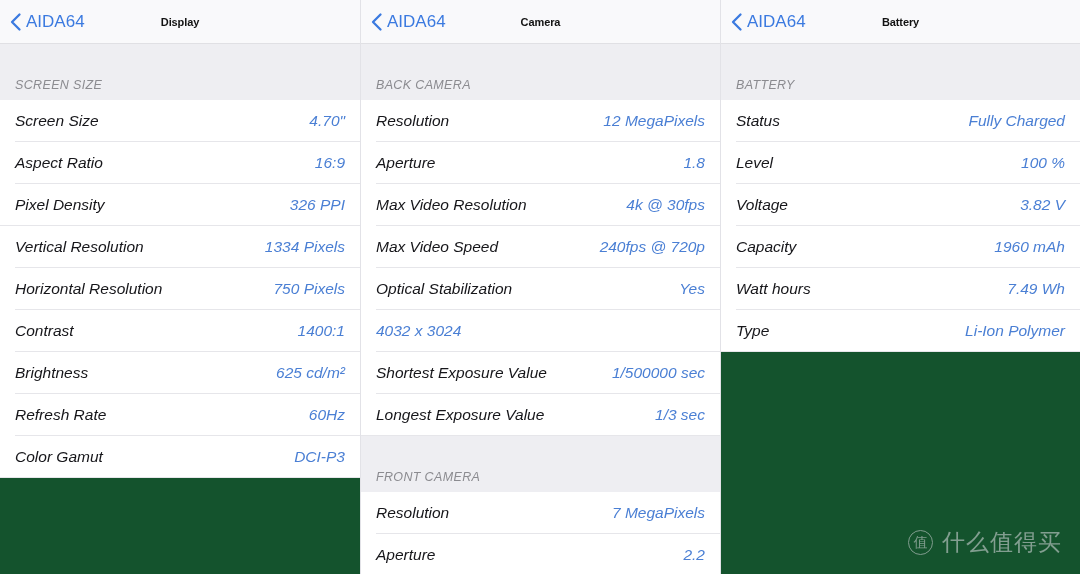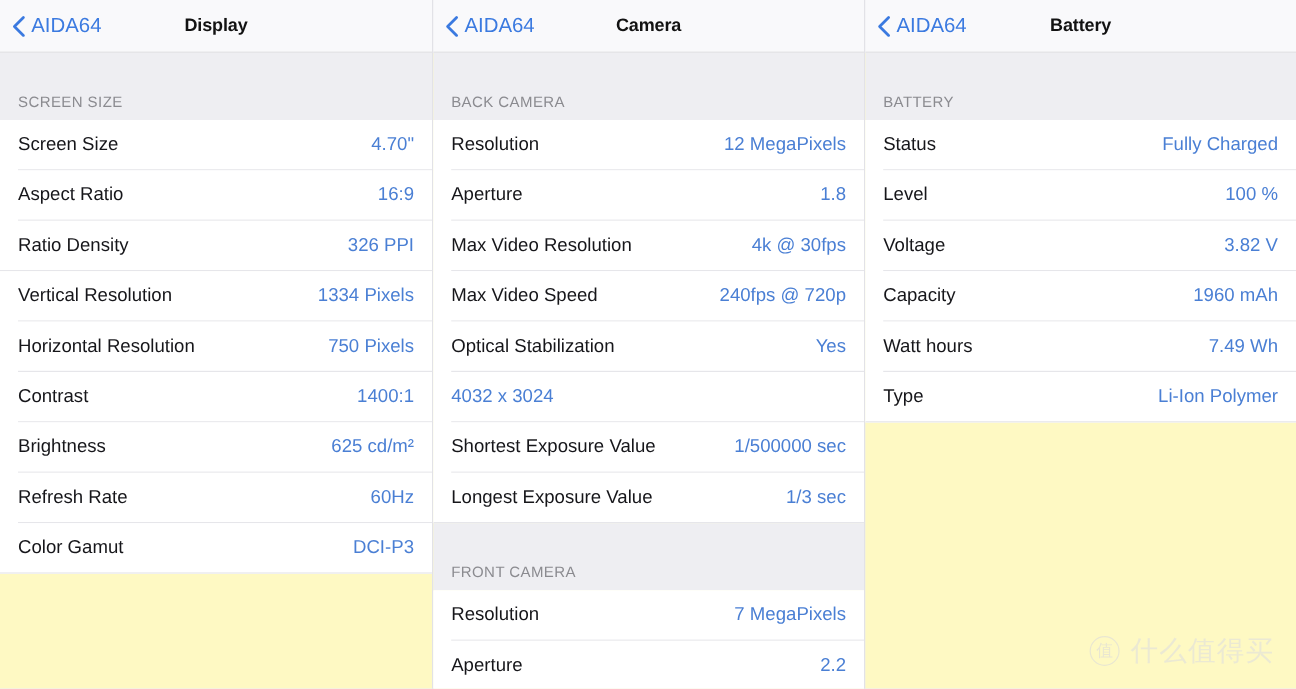--- a/index.html
+++ b/index.html
@@ -42,29 +42,29 @@
     width:13px; height:20px;
     margin-right:4px;
     display:inline-block;
     flex:none;
   }
   .chevron svg { display:block; }
   .nav-title {
     position:absolute;
     left:0; right:0;
     text-align:center;
-    font-size:15px;
+    font-size:11px;
     font-weight:bold;
     color:#121212;
     letter-spacing:-0.1px;
     z-index:1;
   }
 
   
-  .list-wrap { height:530px; overflow:hidden; background:#fef9c3; }
+  .list-wrap { height:530px; overflow:hidden; background:#14532d;font-style:italic; }
 
   .section-header {
     background:#eeeef2;
     height:56px;
     display:flex;
     align-items:flex-end;
     padding:0 0 8px 15px;
   }
   .section-header span {
     font-size:12.5px;
@@ -156,21 +156,21 @@
         <div class="rows">
           <div class="row">
             <div class="row-label">Screen Size</div>
             <div class="row-value">4.70"</div>
           </div>
           <div class="row">
             <div class="row-label">Aspect Ratio</div>
             <div class="row-value">16:9</div>
           </div>
           <div class="row last">
-            <div class="row-label">Ratio Density</div>
+            <div class="row-label">Pixel Density</div>
             <div class="row-value">326 PPI</div>
           </div>
         </div>
         <div class="rows">
           <div class="row">
             <div class="row-label">Vertical Resolution</div>
             <div class="row-value">1334 Pixels</div>
           </div>
           <div class="row">
             <div class="row-label">Horizontal Resolution</div>

